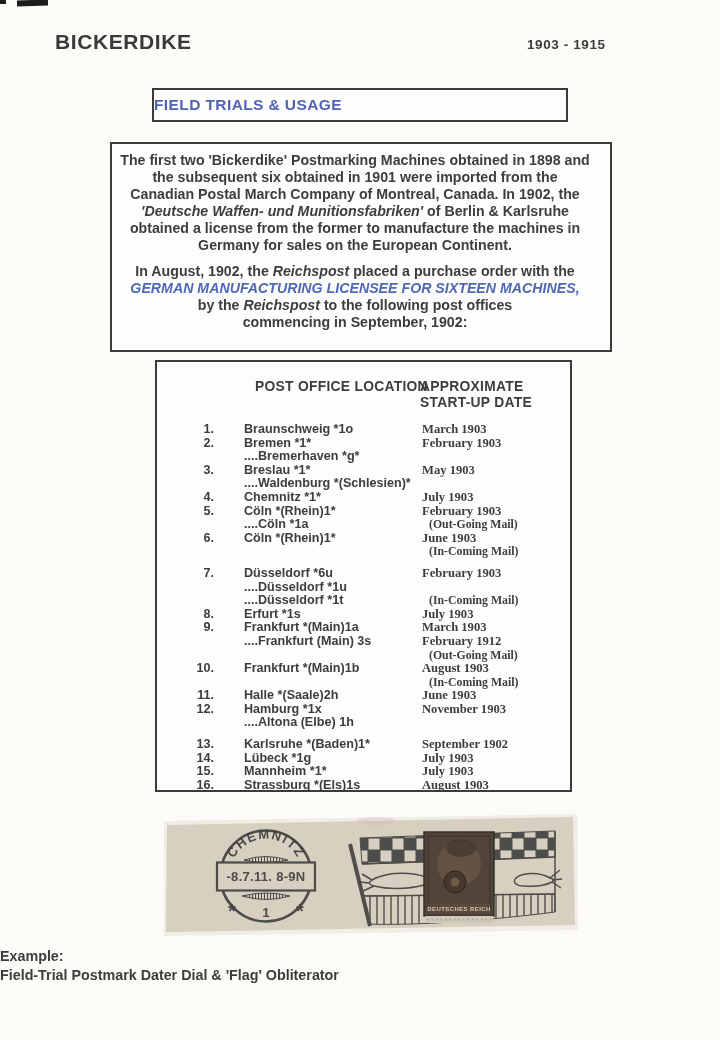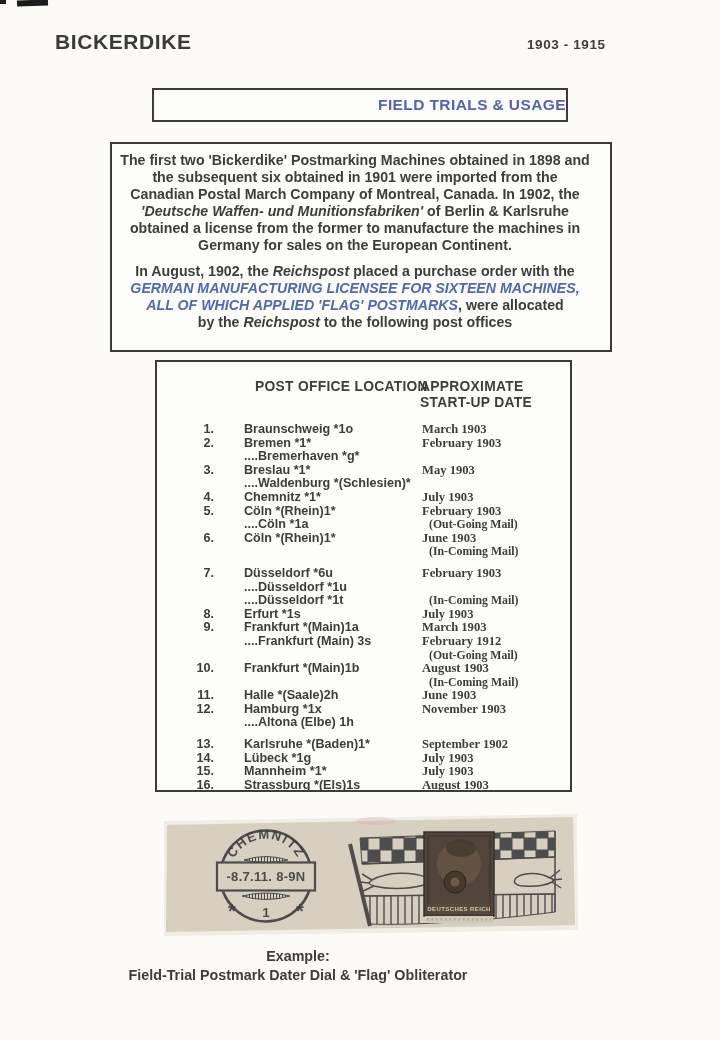--- a/index.html
+++ b/index.html
@@ -15,21 +15,21 @@
   .it{font-style:italic;}
   .blue{color:#4f68b8;font-style:italic;}
   .scan-mark{position:absolute;background:#1c1c1c;}
   .m1{left:17px;top:0;width:31px;height:6px;transform:rotate(-2deg);}
   .m2{left:0;top:0;width:6px;height:4px;}
   .hdr-title{position:absolute;left:55px;top:30px;font-size:21px;letter-spacing:.6px;color:#3a3a3a;}
   .hdr-years{position:absolute;left:527px;top:37px;font-size:13.5px;letter-spacing:.6px;}
   .section-box{
     position:absolute;left:152px;top:88px;width:412px;height:30px;
     border:2px solid #3c3c3c;background:#fdfdfb;
-    text-align:right;line-height:30px;font-size:15.5px;letter-spacing:.4px;
+    text-align:left;line-height:30px;font-size:15.5px;letter-spacing:.4px;
     color:#5263b2;
   }
   .intro-box{
     position:absolute;left:110px;top:142px;width:498px;height:198px;
     border:2px solid #3c3c3c;background:#fdfdfb;
     text-align:center;font-size:14.2px;line-height:17px;
     padding-top:8px;
   }
   .para{margin:0 12px 9px 0;text-align:center;}
   .table-box{
@@ -42,21 +42,21 @@
   .rows{position:absolute;left:0;top:61px;right:0;}
   .trow{display:flex;line-height:13.6px;height:13.6px;white-space:pre;}
   .trow.gap{margin-top:8px;}
   .cnum{width:57px;text-align:right;flex:none;}
   .cloc{margin-left:30px;width:178px;flex:none;}
   .cdate{flex:1;font-family:Liberation Serif, serif;}
   .cdate.note{font-size:11.8px;padding-left:7px;}
   .figure{position:absolute;left:164px;top:814px;width:414px;height:124px;}
   .caption{
     position:absolute;left:0;top:947px;width:596px;
-    text-align:center;font-size:14.3px;line-height:19px;
+    text-align:left;font-size:14.3px;line-height:19px;
   }
 </style>
 </head>
 <body>
 
 <div class="page">
 
   <div class="scan-mark m1"></div>
   <div class="scan-mark m2"></div>
 
@@ -73,22 +73,22 @@
           <div><span class="">The first two 'Bickerdike' Postmarking Machines obtained in 1898 and</span></div>
           <div><span class="">the subsequent six obtained in 1901 were imported from the</span></div>
           <div><span class="">Canadian Postal March Company of Montreal, Canada.  In 1902, the</span></div>
           <div><span class="it">'Deutsche Waffen- und Munitionsfabriken'</span><span class=""> of Berlin &amp; Karlsruhe</span></div>
           <div><span class="">obtained a license from the former to manufacture the machines in</span></div>
           <div><span class="">Germany for sales on the European Continent.</span></div>
         </div>
         <div class="para">
           <div><span class="">In August, 1902, the </span><span class="it">Reichspost</span><span class=""> placed a purchase order with the</span></div>
           <div><span class="blue">GERMAN MANUFACTURING LICENSEE FOR SIXTEEN MACHINES,</span></div>
-          <div><span class="blue">ALL OF WHICH APPLIED 'FLAG' POSTMARKS</span><span class="">, were allocated</span></div>
           <div><span class="">by the </span><span class="it">Reichspost</span><span class=""> to the following post offices</span></div>
+          <div><span class="">commencing in September, 1902:</span></div>
         </div>
       </div>
   </div>
 
   <div class="table-box">
     <div class="th1">POST OFFICE LOCATION</div>
     <div class="th2">
       <div>APPROXIMATE</div>
       <div>START-UP DATE</div>
     </div>

